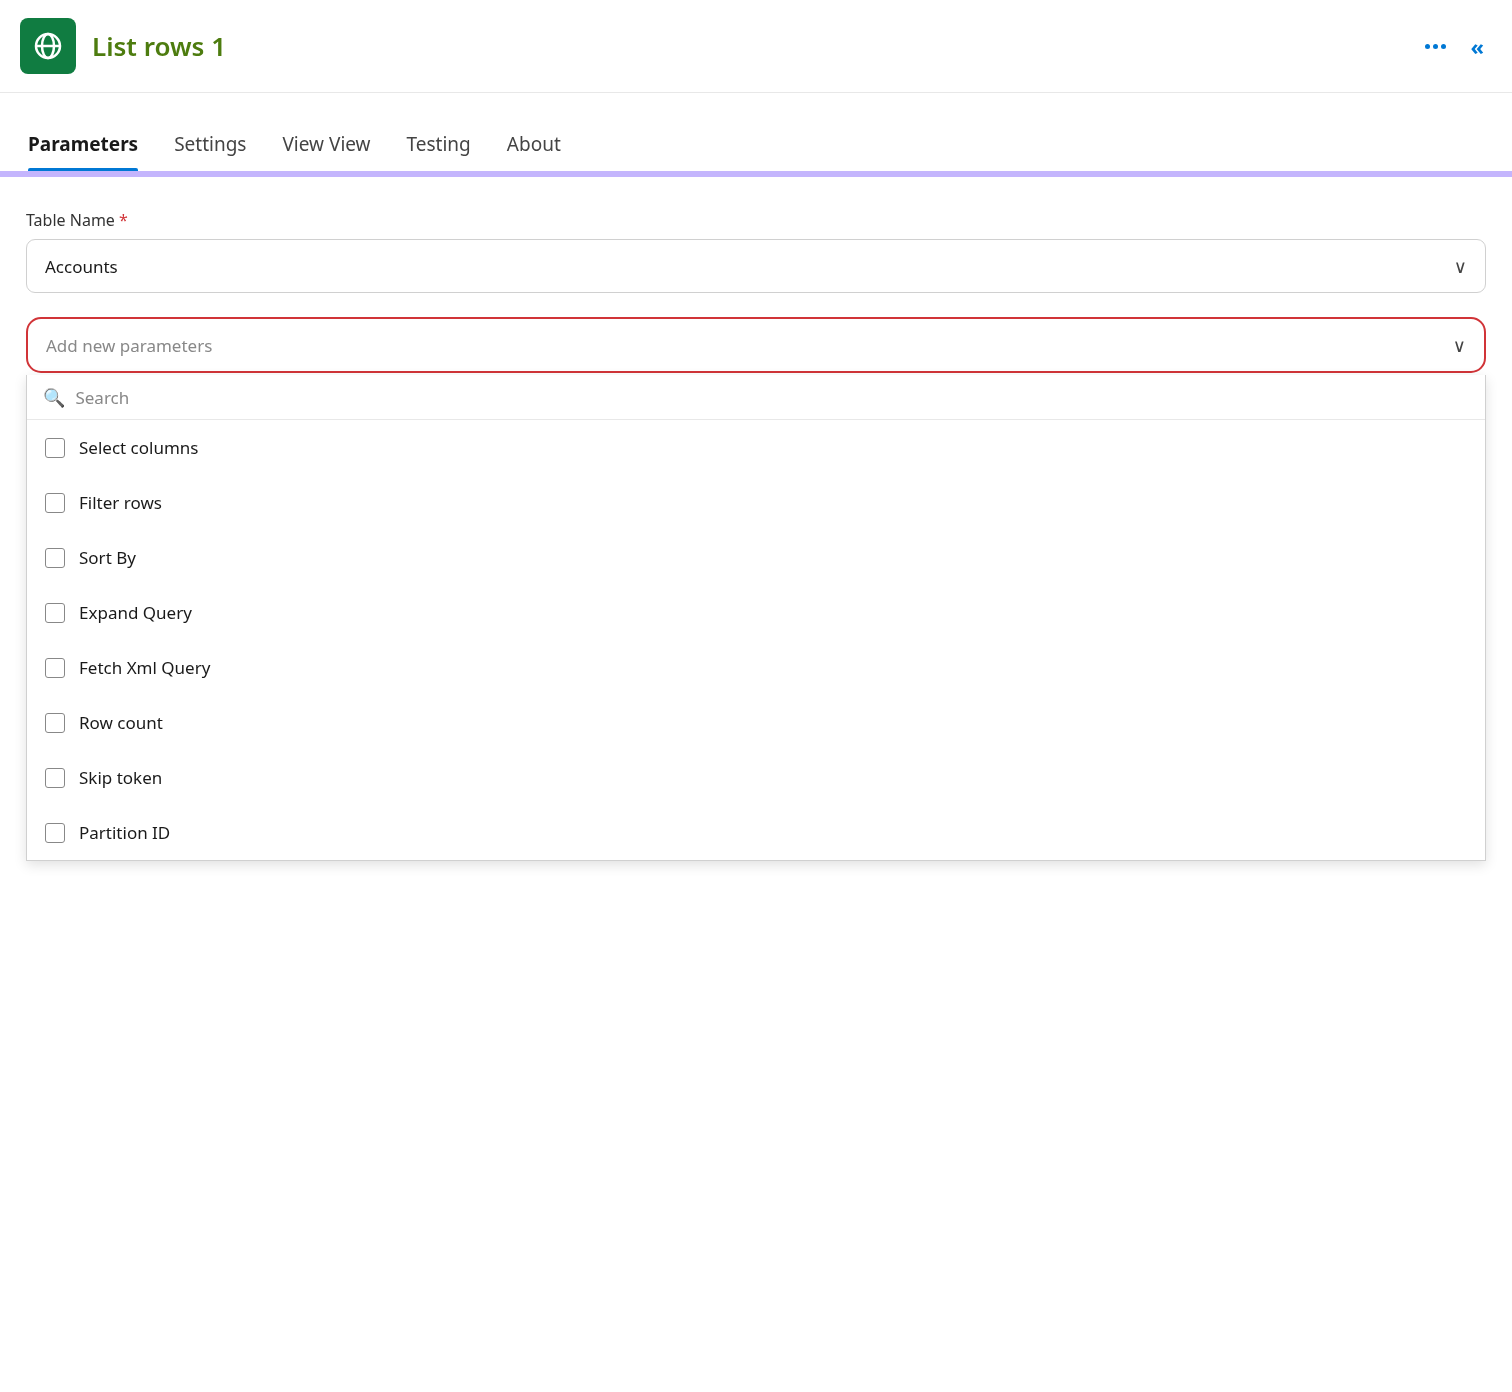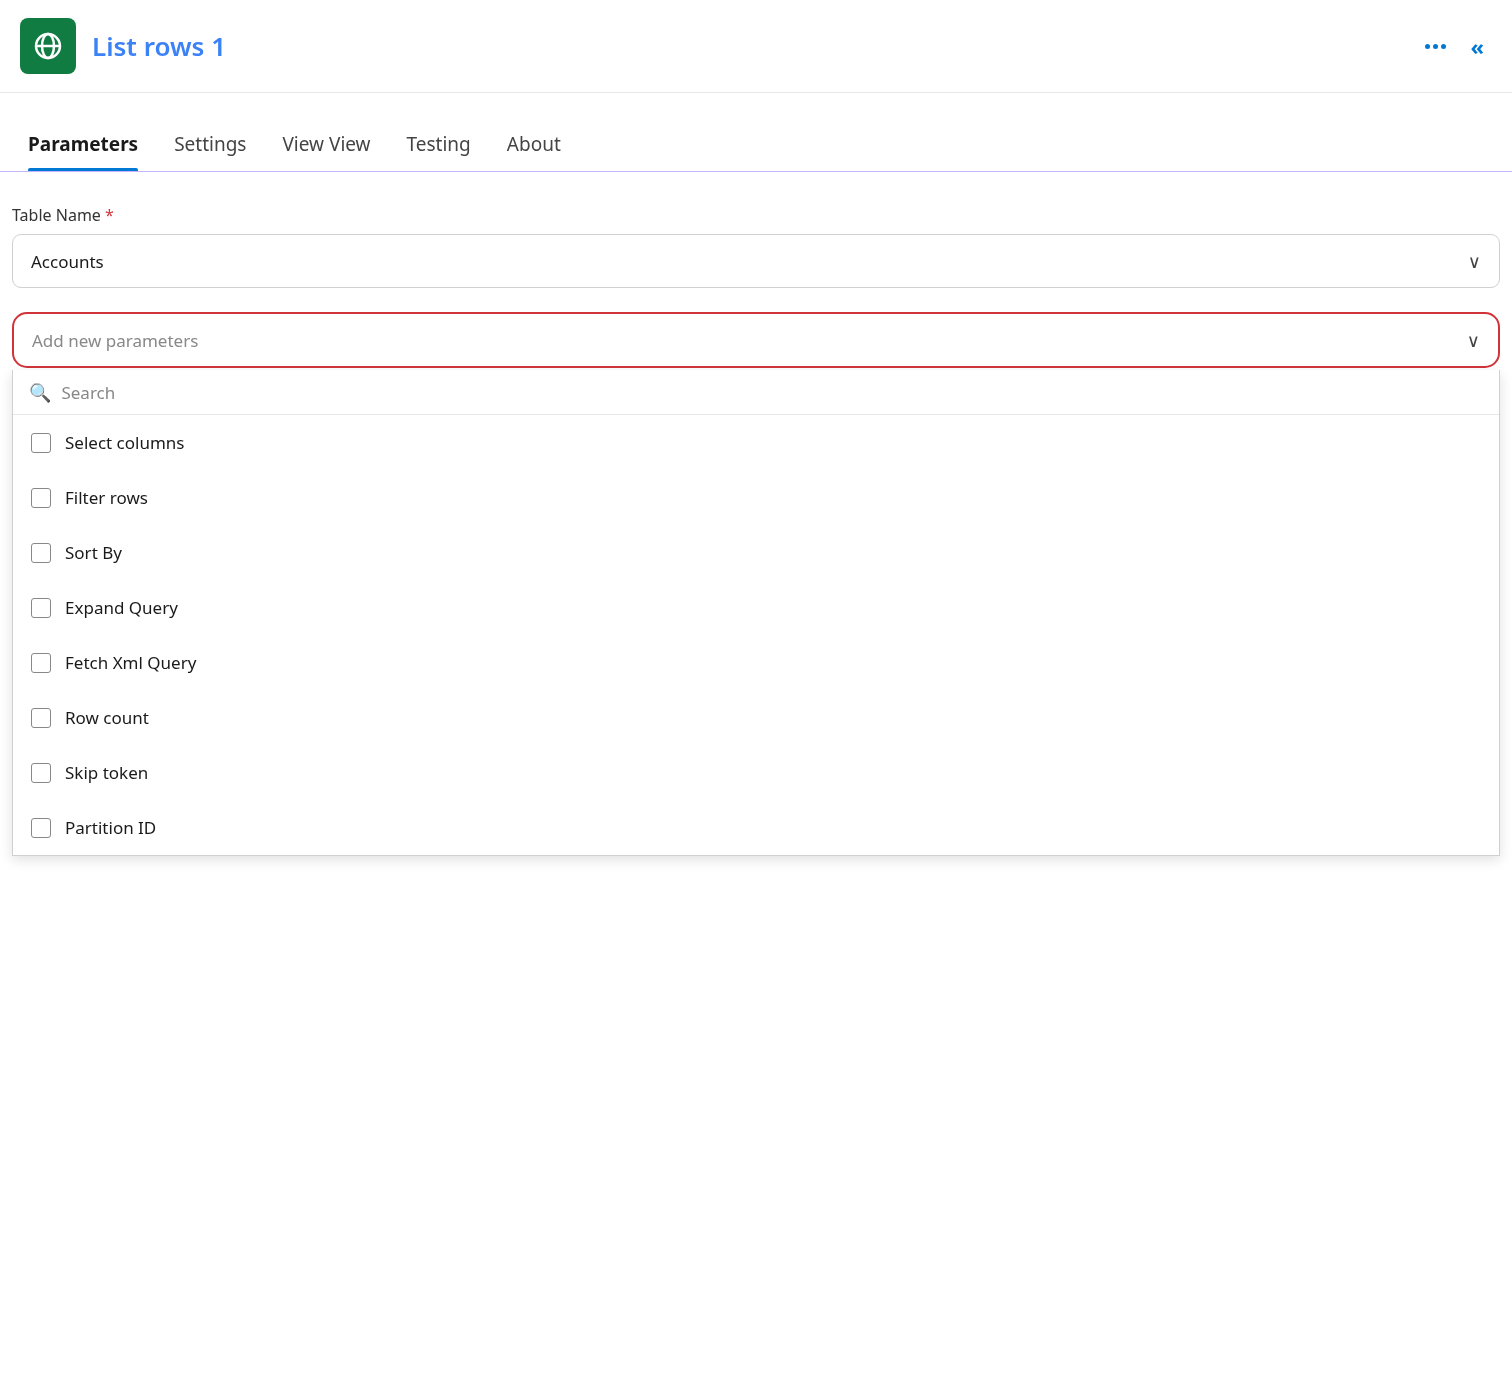--- a/index.html
+++ b/index.html
@@ -50,21 +50,21 @@
     }
 
     .app-icon svg {
       width: 34px;
       height: 34px;
     }
 
     .header-title {
       font-size: 26px;
       font-weight: 600;
-      color: #3b82f6;
+      color: #4d7c0f;
     }
 
     .header-actions {
       display: flex;
       align-items: center;
       gap: 16px;
     }
 
     .btn-dots {
       background: none;
@@ -90,21 +90,21 @@
       cursor: pointer;
       color: #0078d4;
       font-size: 22px;
       font-weight: bold;
       line-height: 1;
     }
 
     
     .tabs-container {
       padding: 28px 28px 0 28px;
-      border-bottom: 1px solid #c4b5fd;
+      border-bottom: 6px solid #c4b5fd;
       text-align: right;
     }
 
     .tabs {
       display: flex;
       gap: 0;
       list-style: none;
     }
 
     .tab-item {
@@ -128,21 +128,21 @@
       bottom: 0;
       left: 0;
       right: 28px;
       height: 3px;
       background: #0078d4;
       border-radius: 2px 2px 0 0;
     }
 
     
     .main-content {
-      padding: 32px 12px;
+      padding: 32px 26px;
     }
 
     
     .field-group {
       margin-bottom: 24px;
     }
 
     .field-label {
       font-size: 16px;
       color: #333;

